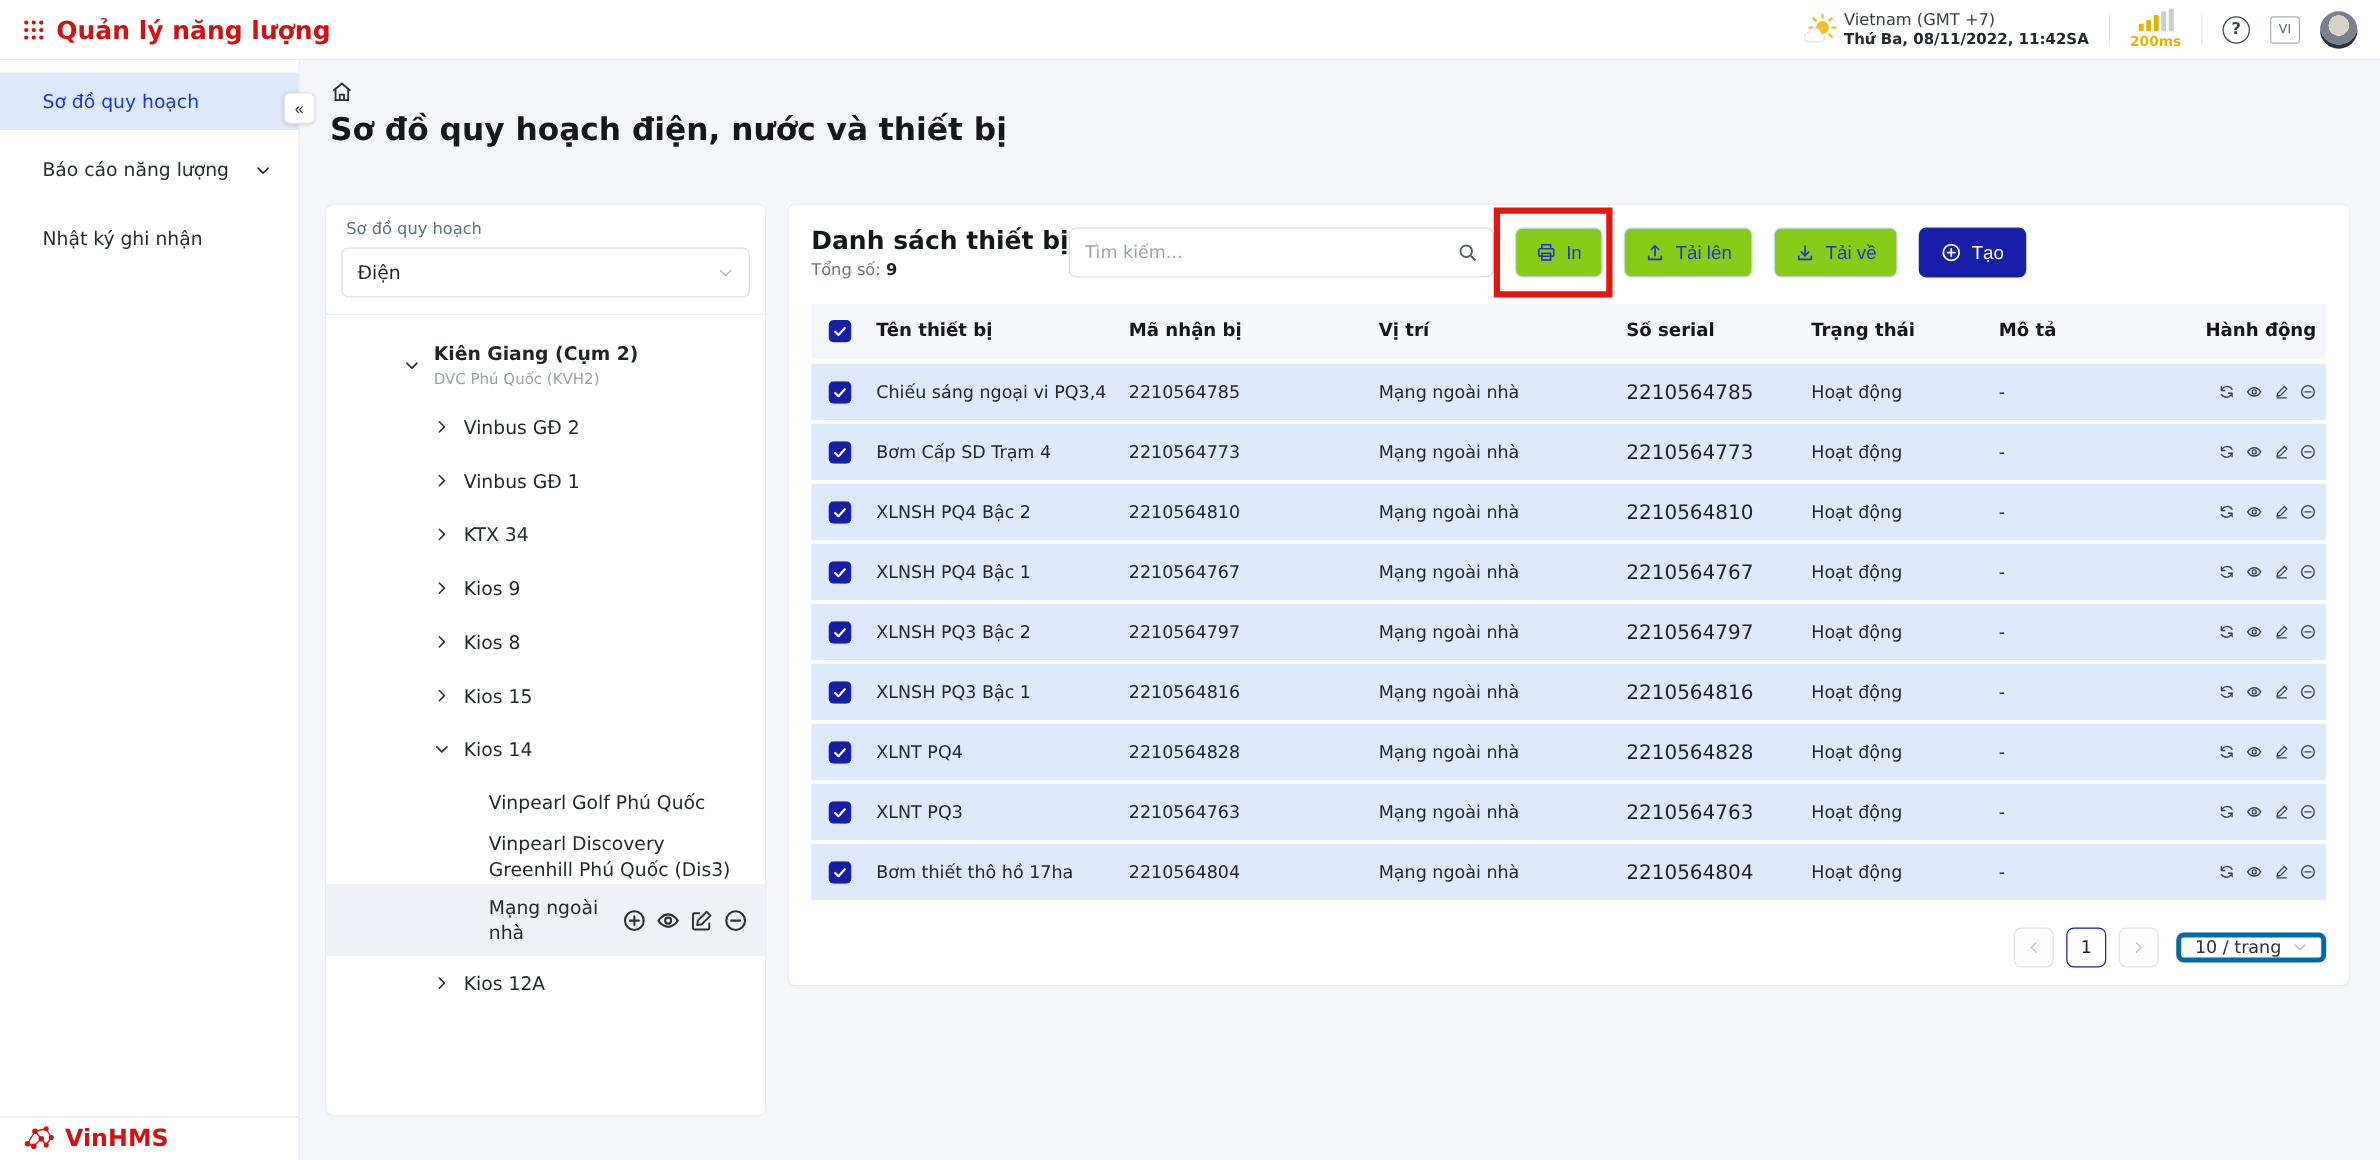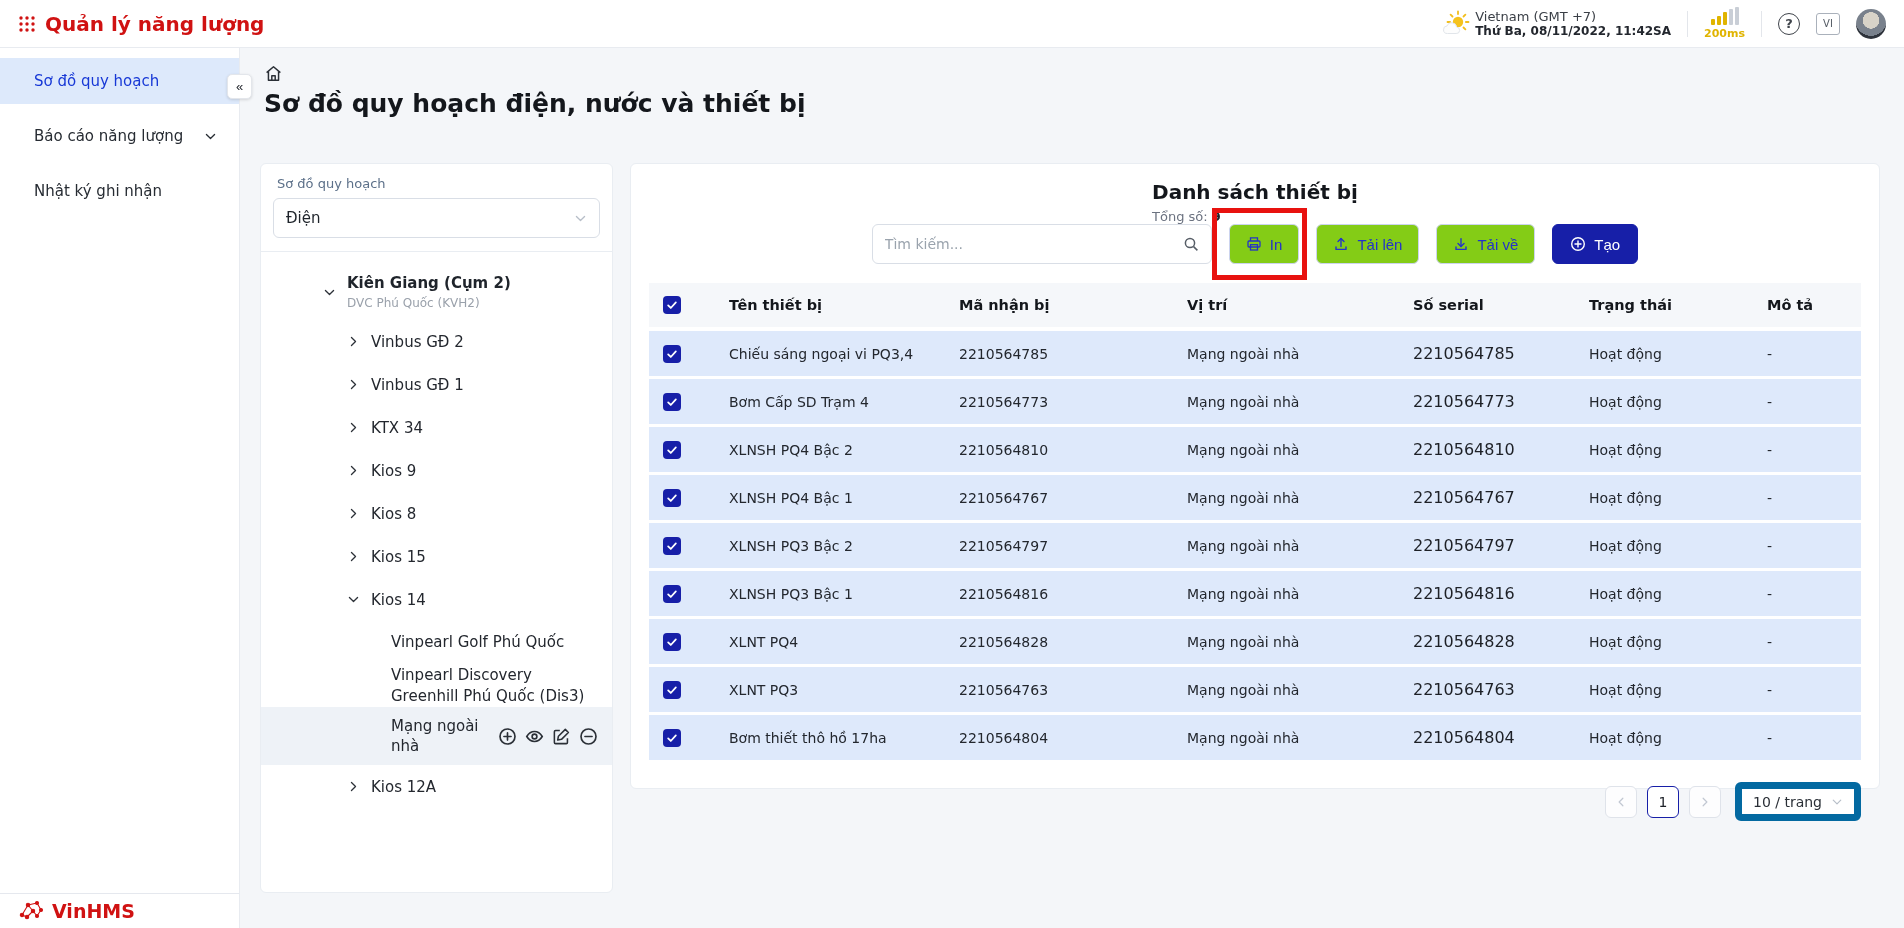--- a/index.html
+++ b/index.html
@@ -72,55 +72,55 @@
   .t-child{padding-left:86px;font-weight:500;}
   .t-leaf{padding-left:130px;}
   .t-leaf .llabel{max-width:212px;line-height:1.35;}
   .t-leaf.selected{background:#eef2f7;justify-content:space-between;padding-right:14px;min-height:58px;}
   .t-leaf.selected .llabel{max-width:95px;}
   .leaf-acts{display:flex;align-items:center;gap:8px;}
   .leaf-acts .ic{width:19px;height:19px;color:#2b3037;cursor:pointer;}
 
   
   .tbl-card{left:390px;top:115px;width:1250px;height:626px;padding:16px 18px;}
-  .toolbar{display:flex;align-items:center;justify-content:flex-start;flex-direction:column;}
+  .toolbar{display:flex;align-items:center;justify-content:flex-start;}
   .pan-ttl{font-size:20px;font-weight:bold;color:#14171c;}
   .pan-sub{font-size:13px;color:#6b7280;margin-top:5px;}
   .pan-sub b{color:#1d2128;}
   .tools{display:flex;align-items:center;gap:17px;}
   .search{width:340px;height:40px;border:1px solid var(--bd2);border-radius:6px;display:flex;align-items:center;padding:0 12px;background:#fff;}
   .search input{flex:1;border:none;outline:none;font-size:14px;font-family:inherit;color:#23272e;}
   .search input::placeholder{color:#9aa3ad;}
   .search .sic{color:#565d66;}
   .btn{height:40px;border-radius:6px;display:flex;align-items:center;gap:8px;padding:0 16px;font-size:15px;cursor:pointer;background:#84cc16;}
   .btn-outline{border:1px solid #ccd4ef;color:var(--btn-blue);}
   .btn-fill{background:var(--blue);border:1px solid var(--blue);color:#fff;padding:0 17px;}
   .print-wrap{position:relative;}
   .annotation{position:absolute;left:-17px;right:-8px;top:-16px;bottom:-16px;border:5px solid var(--ann);z-index:4;pointer-events:none;}
 
   .tbl{margin-top:19px;}
-  .trow{display:grid;grid-template-columns:38px 202px 200px 198px 148px 150px 176px auto;align-items:center;gap:28px;}
+  .trow{display:grid;grid-template-columns:38px 202px 200px 198px 148px 150px 176px auto;align-items:center;}
   .cell{padding-left:14px;font-size:14px;color:#23272e;overflow:hidden;white-space:nowrap;}
   .c-check{padding-left:8px;display:flex;align-items:center;justify-content:center;}
   .thead{height:44px;background:#f5f7fa;margin-bottom:4px;}
   .thead .cell{font-weight:bold;font-size:14.5px;color:#14171c;position:relative;}
   .thead .hd-div::before{content:"";position:absolute;left:0;top:9px;bottom:9px;width:1px;background:#dfe3ea;}
   .tdata{height:45px;background:var(--row);margin-bottom:3px;}
   .c-serial{font-size:16px;color:#1d2026;}
   .c-act{display:flex;align-items:center;justify-content:flex-end;gap:9px;padding-right:8px;}
   .c-act .ic{width:17px;height:17px;color:#3d434b;cursor:pointer;}
   .thead .c-act{font-weight:bold;font-size:14.5px;color:#14171c;}
   .checkbox{width:18px;height:18px;border-radius:4px;background:var(--blue);display:flex;align-items:center;justify-content:center;cursor:pointer;}
 
   .pager{margin-top:22px;display:flex;align-items:center;justify-content:flex-end;gap:10px;}
   .pg-btn{width:32px;height:32px;border:1px solid #dfe3ea;border-radius:6px;background:#fdfdfe;display:flex;align-items:center;justify-content:center;
           color:#c2c8d2;cursor:pointer;}
   .pg-page{width:32px;height:32px;border:1px solid var(--blue);border-radius:6px;background:#fff;display:flex;align-items:center;justify-content:center;
            font-size:14px;color:#1d2128;cursor:pointer;}
-  .pg-size{height:39px;border:7px solid #0369a1;border-radius:6px;background:#fff;display:flex;align-items:center;gap:9px;padding:0 11px;
+  .pg-size{height:24px;border:4px solid #0369a1;border-radius:6px;background:#fff;display:flex;align-items:center;gap:9px;padding:0 11px;
            font-size:14px;color:#2a2f36;cursor:pointer;margin-left:4px;}
   .pg-size .chev{color:#b7bec8;}
 
   .ic{display:inline-block;vertical-align:middle;}
   svg{display:block;}
 </style>
 </head>
 <body>
 
 <svg width="0" height="0" style="position:absolute">

